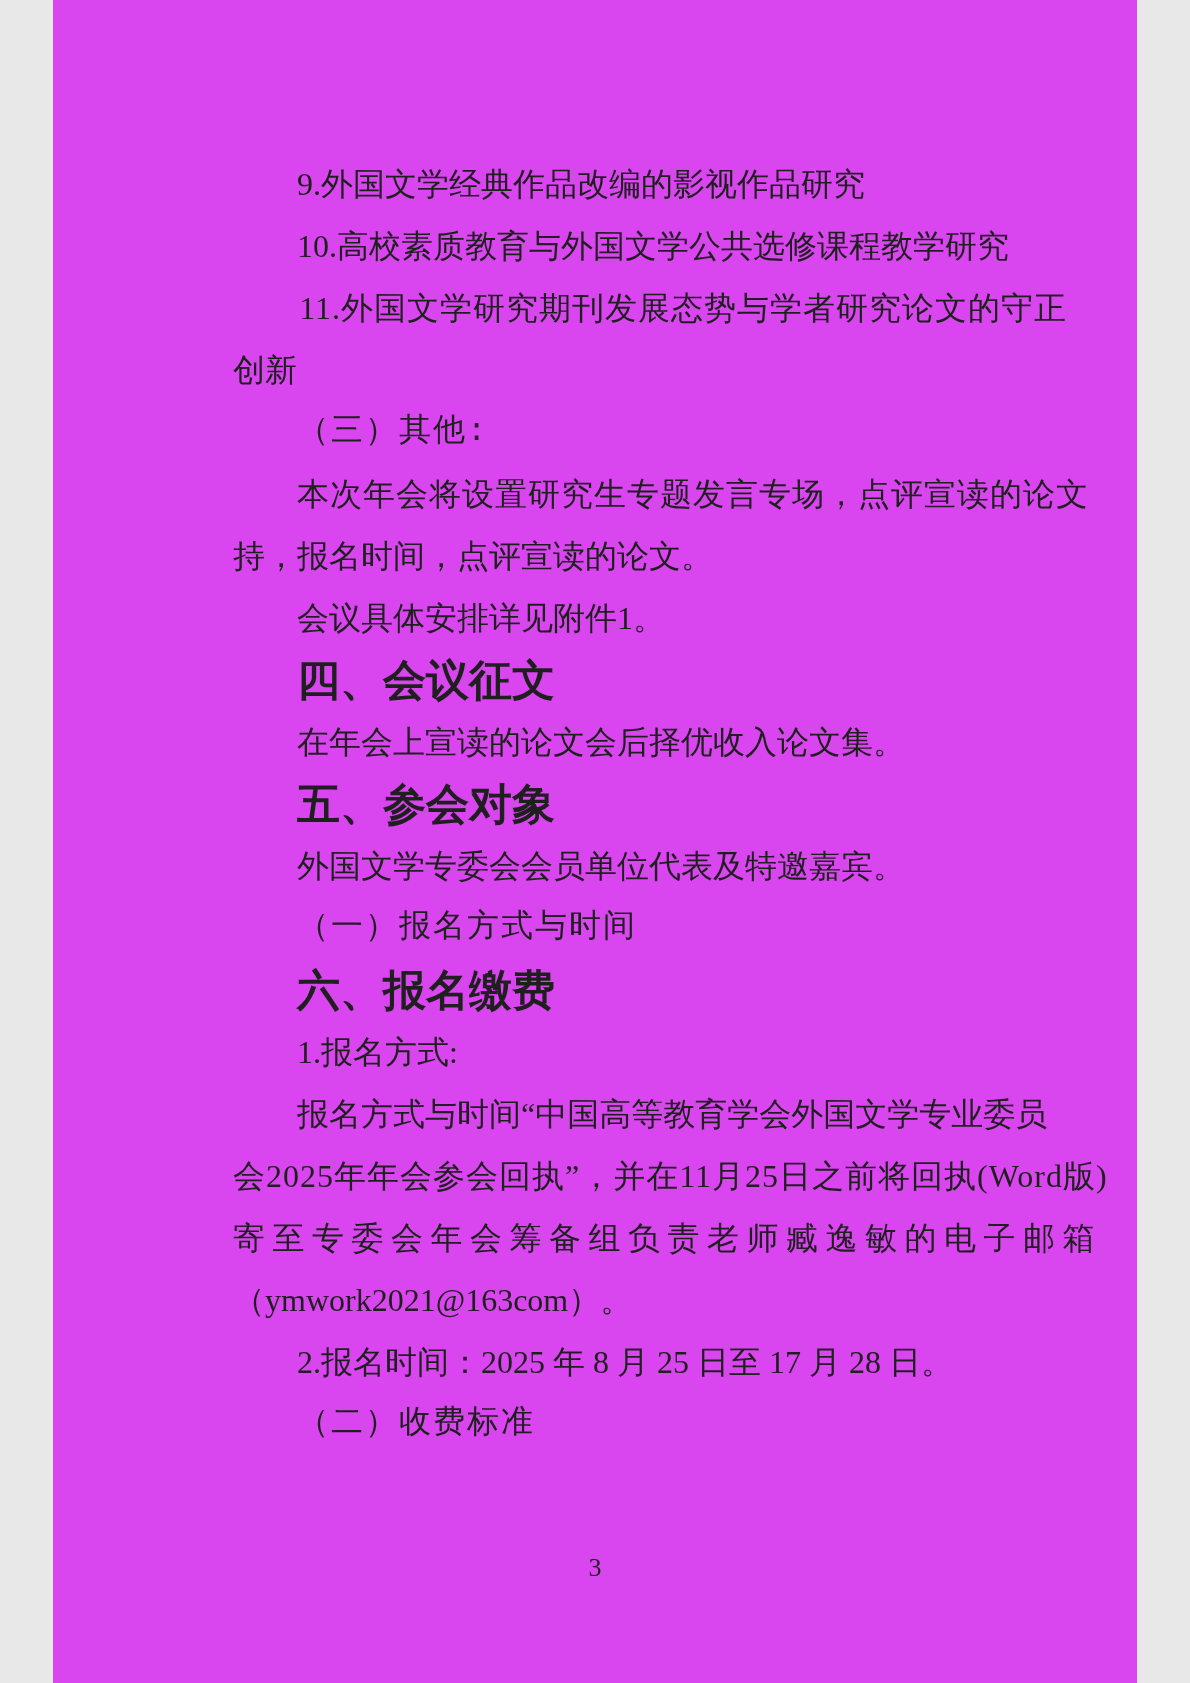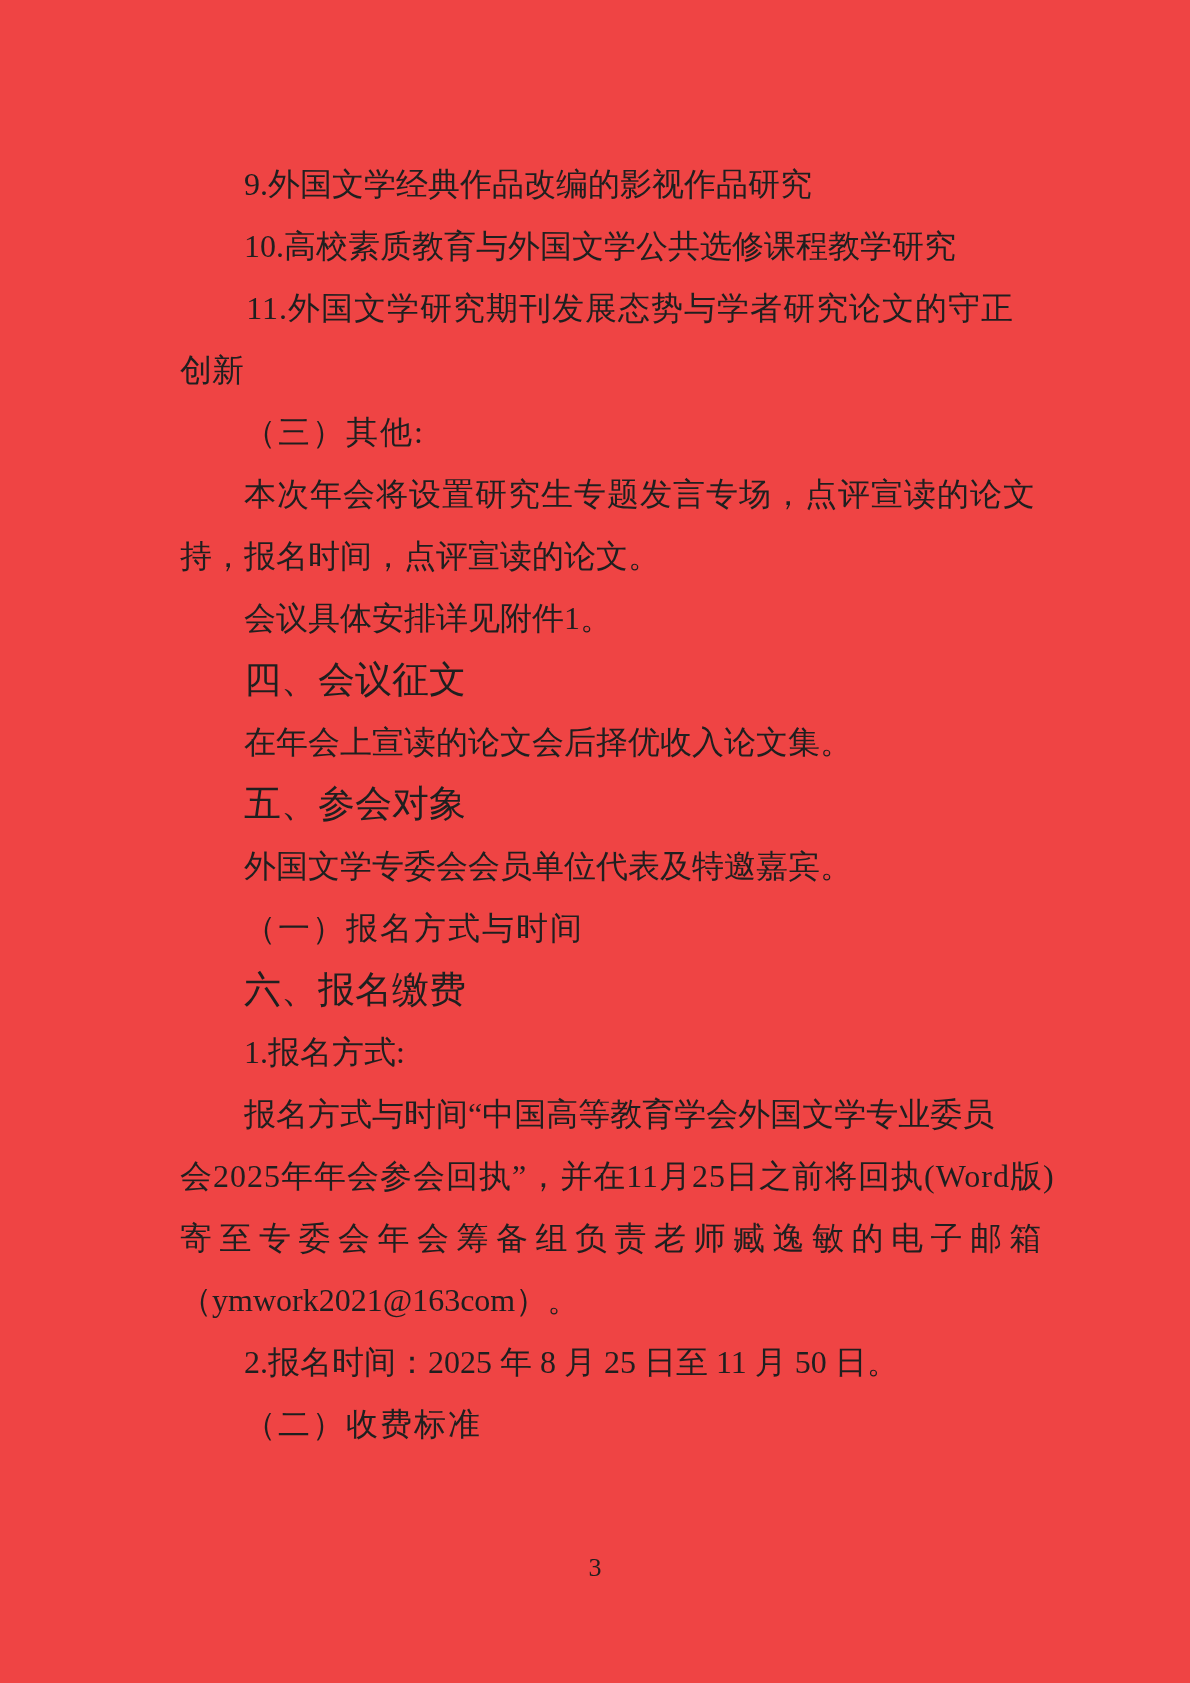--- a/index.html
+++ b/index.html
@@ -1,45 +1,45 @@
 <!DOCTYPE html>
 <html lang="zh"><head>
 <meta charset="utf-8">
 <style>
   html, body { margin: 0; padding: 0; background: #e8e8e8; }
   .page {
     position: relative;
-    width: 1190px;
+    width: 1084px;
     height: 1683px;
     margin: 0 auto;
-    background: #ef4444;
+    background: #d946ef;
     color: #1f1f1f;
     font-family: "Liberation Serif", "DejaVu Serif", serif;
     overflow: hidden;
   }
   .text-block {
     position: absolute;
     top: 153px;
     left: 180px;
     width: 834px;
   }
   .line {
     height: 62px;
     line-height: 62px;
     font-size: 32px;
     white-space: nowrap;
   }
   .indent { text-indent: 64px; }
   .heading {
     font-family: "Liberation Sans", "DejaVu Sans", sans-serif;
-    font-weight: 400;
-    font-size: 37px;
+    font-weight: 700;
+    font-size: 43px;
   }
   
-  .sub { letter-spacing: 2px; }
+  .sub { letter-spacing: 2px; font-family: Liberation Mono, monospace; }
   
   .ls1 { letter-spacing: 1px; text-align: right; }
   .ls8 { letter-spacing: 7.5px; }
   .footer {
     position: absolute;
     top: 1548px;
     left: 0;
     width: 100%;
     text-align: center;
     font-size: 26px;
@@ -64,17 +64,17 @@
     <div class="line indent">在年会上宣读的论文会后择优收入论文集。</div>
     <div class="line indent heading">五、参会对象</div>
     <div class="line indent">外国文学专委会会员单位代表及特邀嘉宾。</div>
     <div class="line indent sub">（一）报名方式与时间</div>
     <div class="line indent heading">六、报名缴费</div>
     <div class="line indent">1.报名方式:</div>
     <div class="line indent">报名方式与时间“中国高等教育学会外国文学专业委员</div>
     <div class="line ls1">会2025年年会参会回执”，并在11月25日之前将回执(Word版)</div>
     <div class="line ls8">寄至专委会年会筹备组负责老师臧逸敏的电子邮箱</div>
     <div class="line">（ymwork2021@163com）。</div>
-    <div class="line indent">2.报名时间：2025 年 8 月 25 日至 11 月 50 日。</div>
+    <div class="line indent">2.报名时间：2025 年 8 月 25 日至 17 月 28 日。</div>
     <div class="line indent sub">（二）收费标准</div>
   </div>
   <div class="footer">3</div>
 </div>
 
 </body></html>

